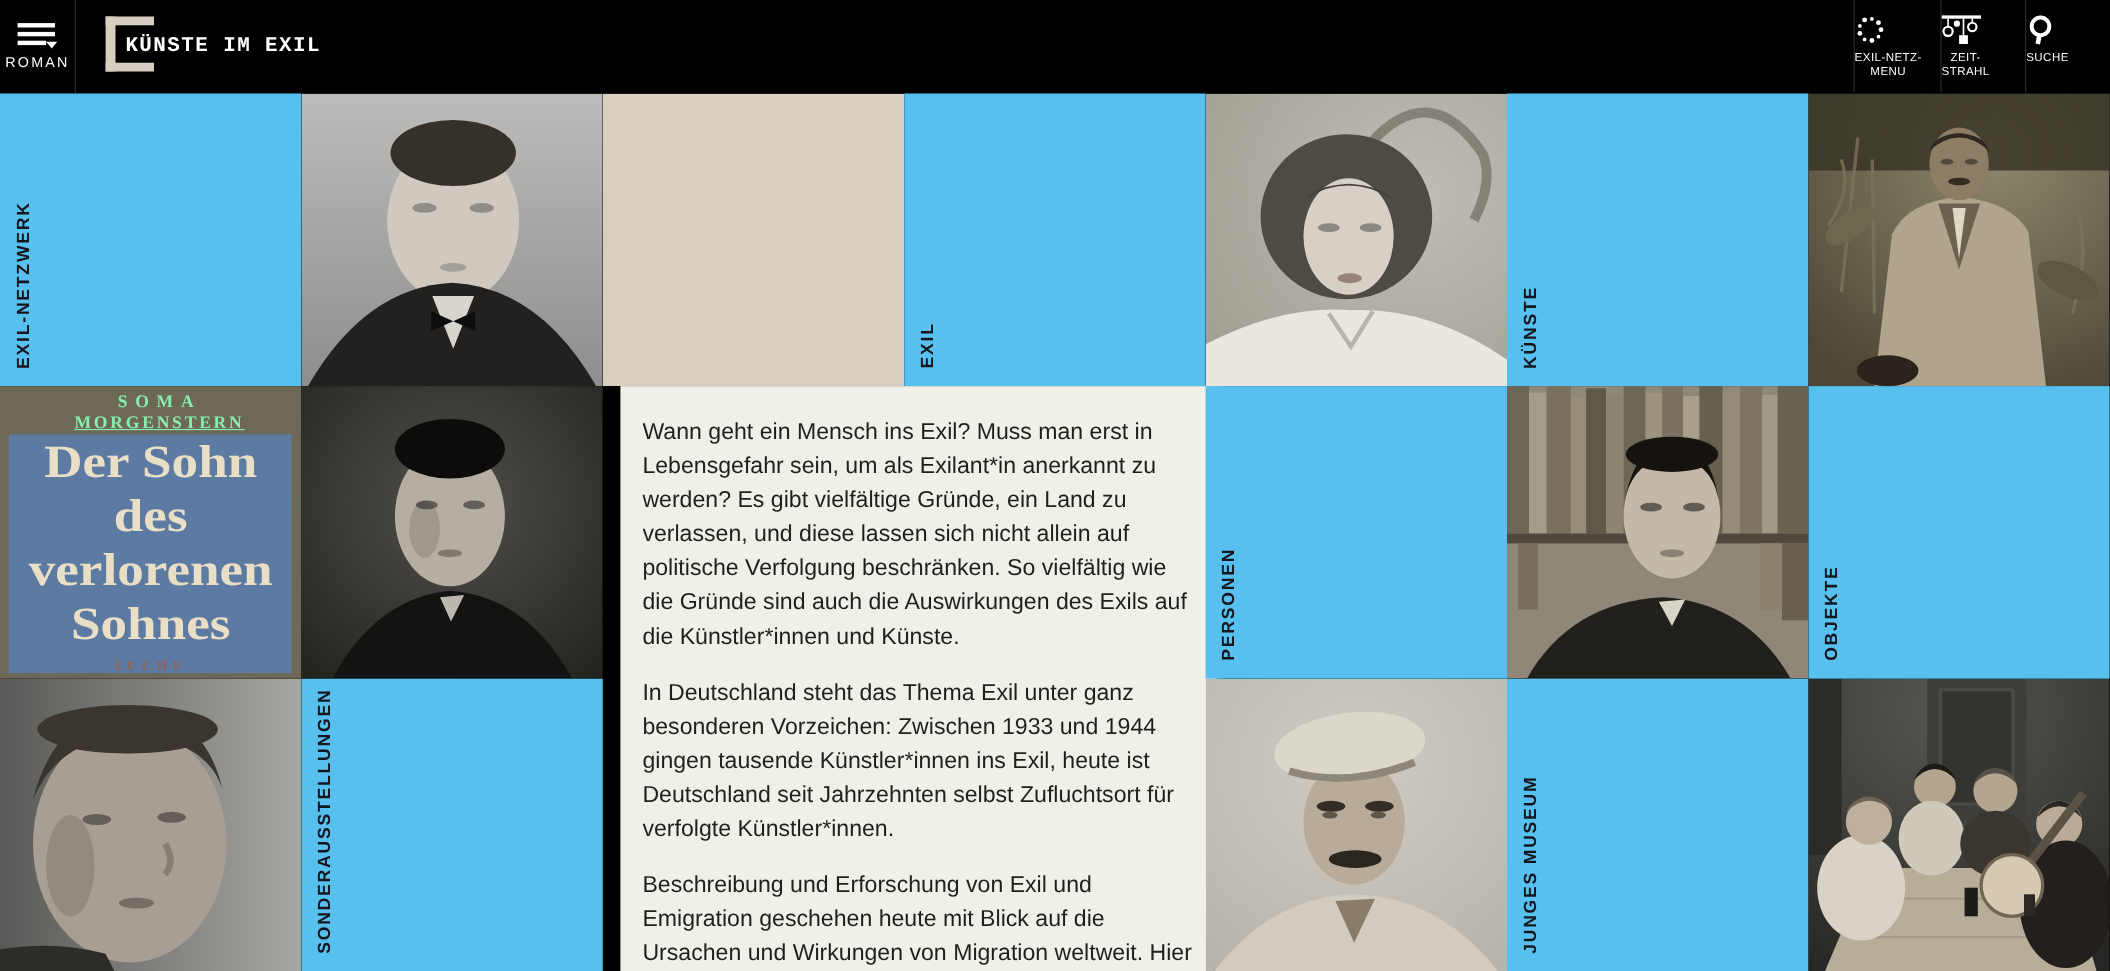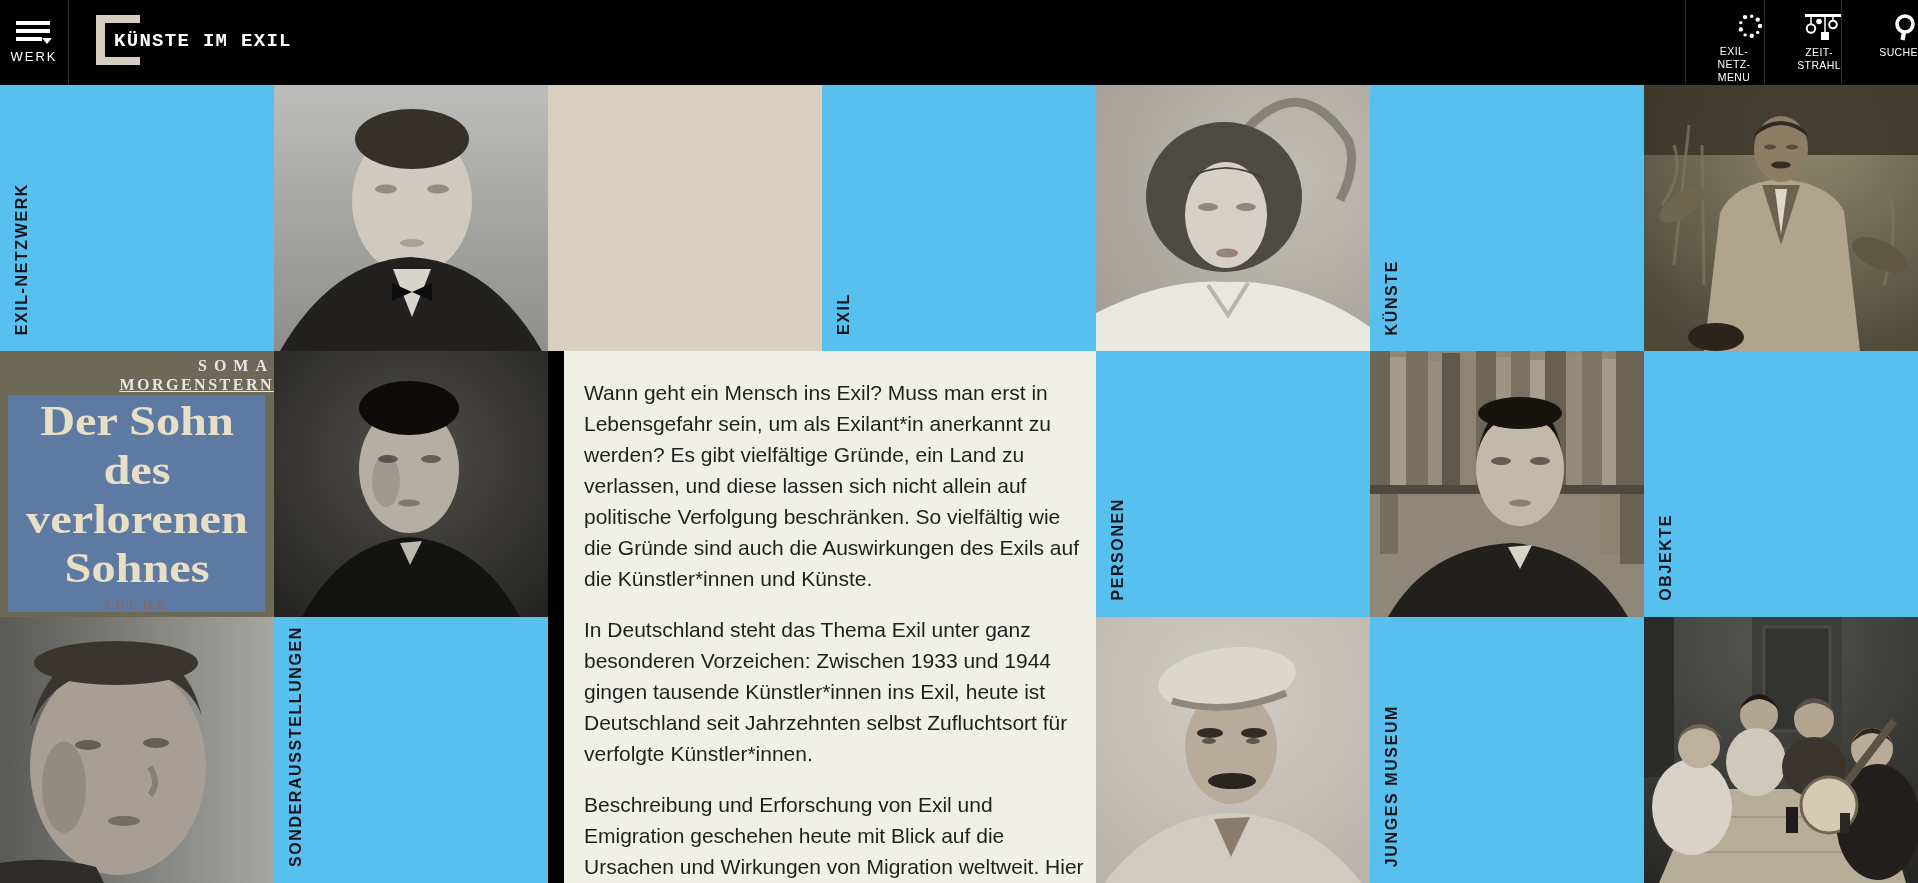--- a/index.html
+++ b/index.html
@@ -29,36 +29,36 @@
   .hamburger .caret{position:absolute;right:0;top:17px;width:0;height:0;
     border-left:5px solid transparent;border-right:5px solid transparent;border-top:6px solid #fff;}
   .menu-label{color:#fff;font-size:13px;letter-spacing:2px;}
   .logo{position:absolute;left:96px;top:0;height:91px;display:block;cursor:pointer;font-family:Liberation Mono, monospace;}
   .logo-bracket{position:absolute;left:0;top:15px;width:44px;height:50px;
     border-left:9px solid var(--bracket);border-top:8px solid var(--bracket);border-bottom:8px solid var(--bracket);}
   .logo-title{position:absolute;left:18px;top:30px;color:#fff;font-size:19px;font-weight:700;
     letter-spacing:1.3px;white-space:nowrap;}
   .topnav{position:absolute;right:0;top:0;height:85px;display:flex;}
   .nav-item{width:78px;height:84px;border-left:1px solid #2e2e2e;display:flex;flex-direction:column;
-    align-items:flex-end;justify-content:flex-start;padding-top:12px;cursor:pointer;padding-left:18px;}
+    align-items:flex-start;justify-content:flex-start;padding-top:12px;cursor:pointer;}
   .nav-item .icn{height:30px;display:flex;align-items:center;justify-content:center;}
   .nav-item .lbl{color:#fff;font-size:10.5px;letter-spacing:.4px;line-height:13px;text-align:center;margin-top:4px;}
 
   
   .tile{position:absolute;width:274px;height:266px;overflow:hidden;}
   .cyan{background:var(--accent);cursor:pointer;}
   .vlabel{position:absolute;left:13px;bottom:16px;writing-mode:vertical-rl;transform:rotate(180deg);
     font-size:16px;font-weight:600;letter-spacing:1.6px;color:var(--label-ink);white-space:nowrap;}
   .photo{cursor:pointer;}
   .photo svg{display:block;width:100%;height:100%;}
 
   
   .book{background:#6e6857;cursor:pointer;font-family:"Liberation Serif",serif;}
   .book .panel{position:absolute;left:8px;right:9px;top:44px;bottom:5px;background:#5d7ba2;}
-  .book .author{position:absolute;left:16px;right:0;top:5px;text-align:right;color:#e5e5e5;font-weight:700;}
+  .book .author{position:absolute;left:16px;right:0;top:5px;text-align:center;color:#86efac;font-weight:700;}
   .book .author .a1{font-size:16px;letter-spacing:7px;display:block;line-height:19px;}
   .book .author .a2{font-size:16px;letter-spacing:2.5px;display:block;line-height:19px;text-decoration:underline;}
   .book .btitle{position:absolute;left:0;right:0;top:46px;text-align:center;color:#e8dfc6;font-weight:700;
     font-size:42px;line-height:49px;transform:scaleX(1.15);transform-origin:center top;}
   .book .imprint{position:absolute;left:0;right:0;bottom:4px;text-align:center;color:#9b5f49;
     font-size:12px;letter-spacing:5px;font-weight:700;opacity:.85;}
 
   
   .intro{position:absolute;left:564px;top:351px;width:548px;height:692px;background:var(--panel-bg);}
   .intro-inner{position:absolute;left:20px;right:28px;top:26px;bottom:0;overflow:hidden;}
@@ -70,21 +70,21 @@
 <body>
 
 <header class="topbar">
   <div class="menu-btn">
     <span class="hamburger">
         <i></i>
         <i></i>
         <i></i>
         <span class="caret"></span>
       </span>
-    <span class="menu-label">WERK</span>
+    <span class="menu-label">ROMAN</span>
   </div>
   <div class="logo" style="width:260px;">
     <span class="logo-bracket"></span>
     <span class="logo-title">KÜNSTE IM EXIL</span>
   </div>
   <nav class="topnav">
     <div class="nav-item" style="width:79px">
       <span class="icn">
         <svg width="28" height="27" viewBox="0 0 28 27" fill="#fff">
           <circle cx="24" cy="13" r="2.2"></circle>

